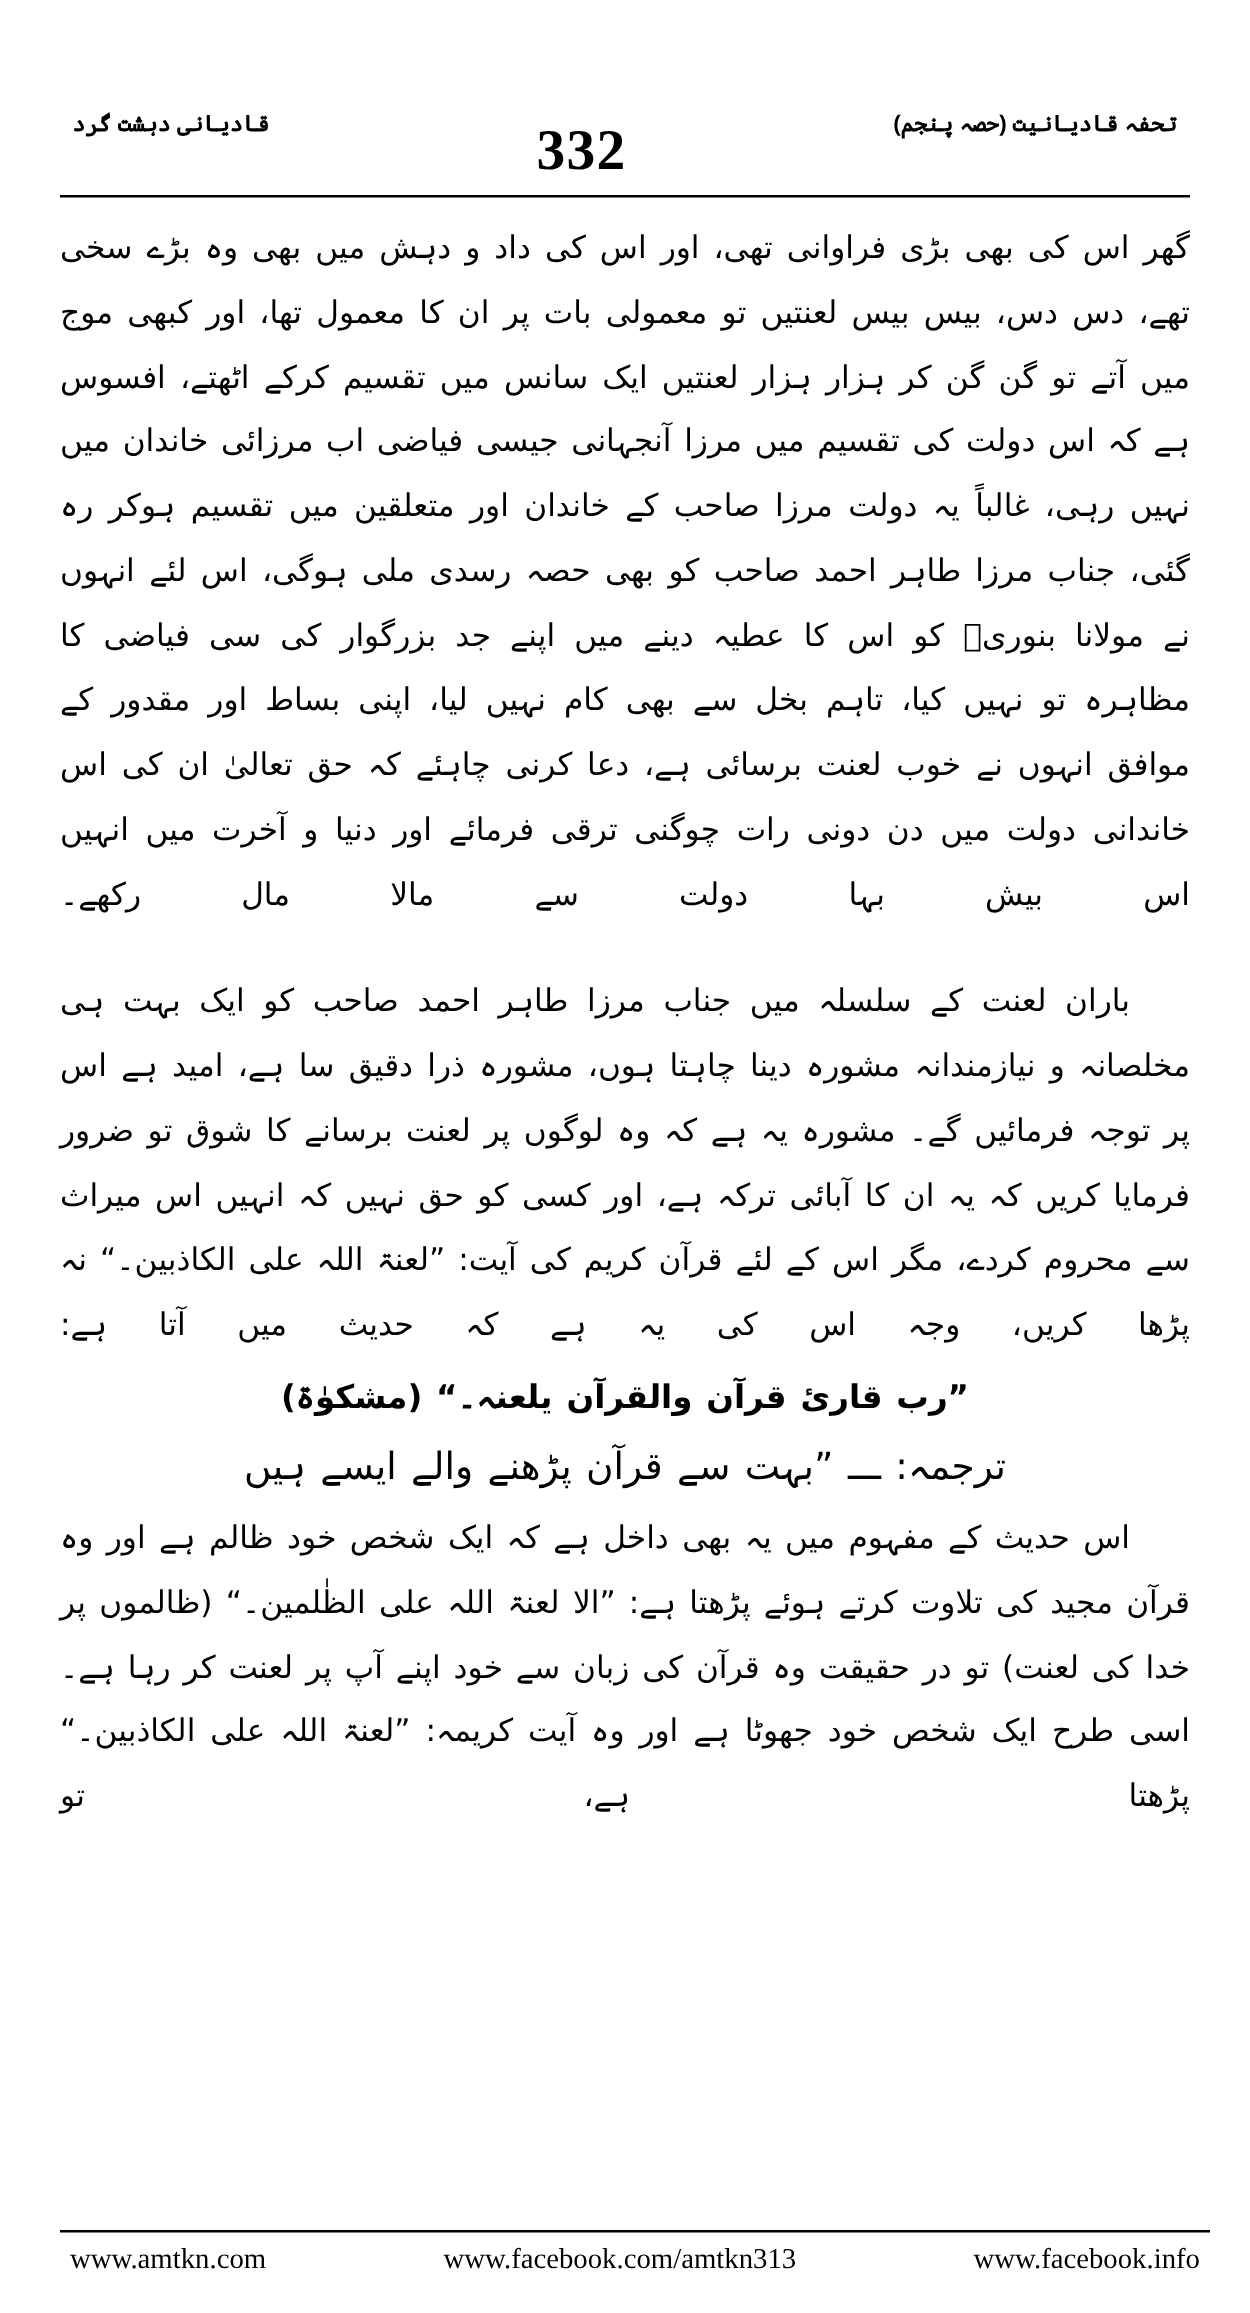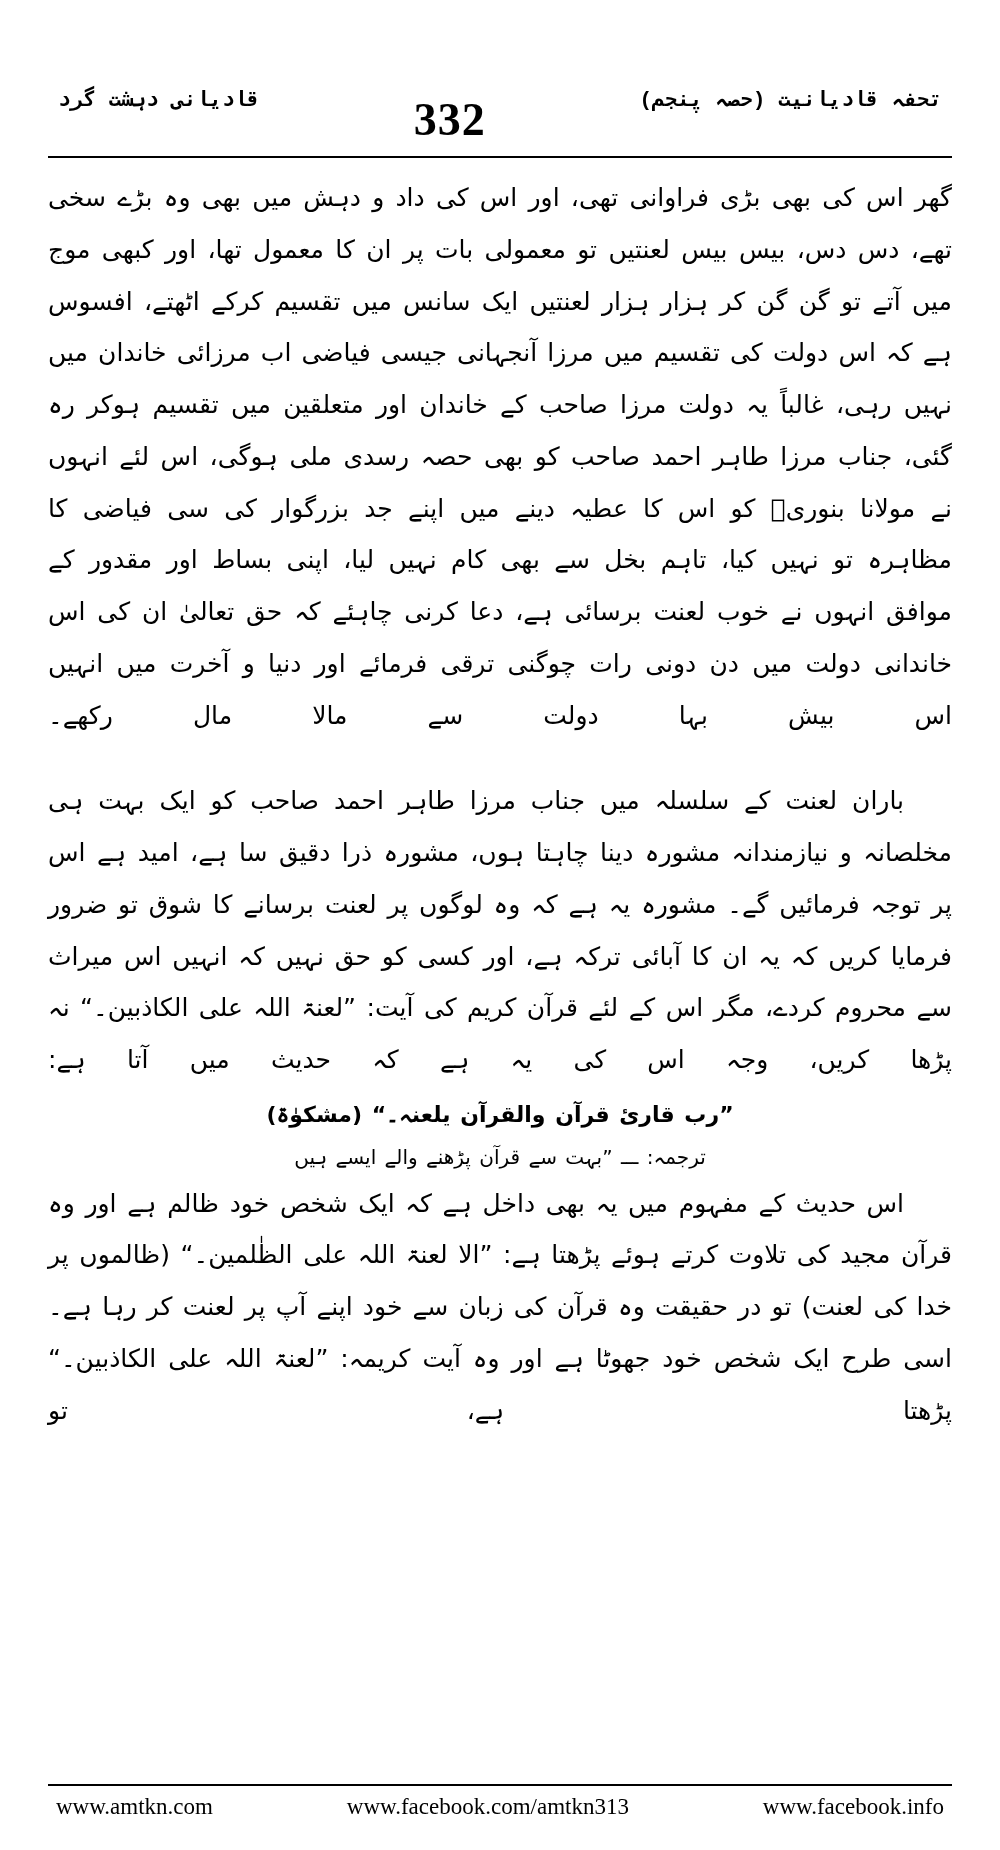--- a/index.html
+++ b/index.html
@@ -25,22 +25,22 @@
 
   
   .header {
     display: flex;
     align-items: center;
     justify-content: space-between;
     direction: rtl;
     padding: 12px 10px 4px 10px;
   }
   .header-side {
-    font-family: Liberation Mono, monospace;
-    font-size: 21px;
+    font-family: Liberation Sans, sans-serif;
+    font-size: 18px;
     font-weight: 700;
     white-space: nowrap;
     letter-spacing: 0.5px;
   }
   .header-left {
     text-align: left;
   }
   .header-center {
     font-family: Liberation Serif, serif;
     font-size: 46px;
@@ -78,48 +78,48 @@
   }
   .spacer {
     height: 26px;
   }
 
   
   .centered {
     text-align: left;
     text-align-last: center;
     margin: 6px 0 2px 0;
-    font-size: 22px;
+    font-size: 26px;
     line-height: 1.9;
   }
   .right-ish {
     text-align: center;
     text-align-last: center;
     margin: 0 0 2px 0;
-    font-size: 20px;
+    font-size: 30px;
     line-height: 1.9;
   }
   .shift-left {
     text-align: center;
     text-align-last: center;
     margin: 0 0 6px 0;
     padding-left: 120px;
     font-size: 25px;
     line-height: 1.9;
   }
   .arabic {
     font-family: "DejaVu Sans", sans-serif;
     font-weight: 600;
   }
 
   
   .footer-wrap {
     position: absolute;
     left: 48px;
-    right: 48px;
+    right: 32px;
     bottom: 30px;
   }
   .footer-rule {
     border: 0;
     border-top: 2.5px solid #000;
     margin: 0 0 8px 0;
   }
   .footer {
     direction: ltr;
     display: flex;

